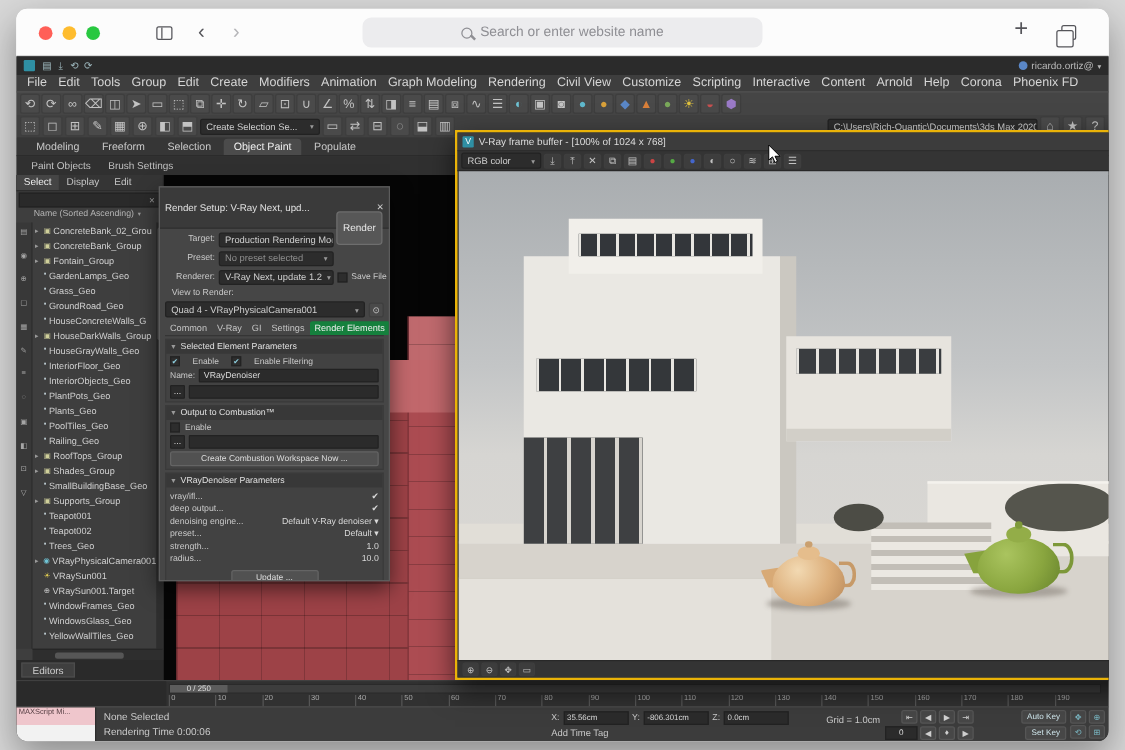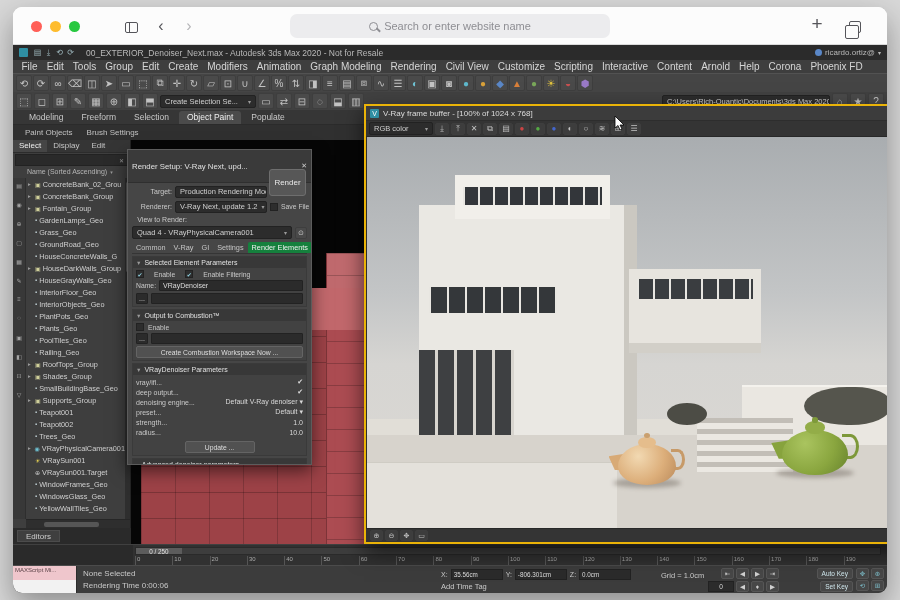--- a/index.html
+++ b/index.html
@@ -227,21 +227,20 @@
 
       <div class="mx-title">
         <span class="appicon"></span>
         <span style="display:flex">
 
         <span class="qat ci">▤</span>
             <span class="qat ci">⤓</span>
             <span class="qat ci">⟲</span>
             <span class="qat ci">⟳</span>
           </span>
-        <span class="t">00_EXTERIOR_Denoiser_Next.max - Autodesk 3ds Max 2020 - Not for Resale</span>
         <span class="mx-user">
             <i class="dotav"></i>
             <span>ricardo.ortiz@</span>
             <span style="font-size:6px">▾</span>
           </span>
       </div>
 
       <div class="mx-menu">
 
       <span class="menu-item">File</span>
@@ -552,20 +551,27 @@
           <span class="xx">✕</span>
         </div>
         <div class="render-btn">Render</div>
         <div class="dlg-row">
           <span class="dlg-lbl">Target:</span>
           <span class="dd fld">
               <span>Production Rendering Mode</span>
             </span>
         </div>
         <div class="dlg-row">
+          <span class="dlg-lbl">Preset:</span>
+          <span class="dd fld" style="color:#8e8e8e">
+              <span>No preset selected</span>
+              <span class="caret">▾</span>
+            </span>
+        </div>
+        <div class="dlg-row">
           <span class="dlg-lbl">Renderer:</span>
           <span class="dd fld">
               <span>V-Ray Next, update 1.2</span>
               <span class="caret">▾</span>
             </span>
           <span class="cb"></span>
           <span class="cbl">Save File</span>
         </div>
         <div class="dlg-row" style="height:9px">
           <span class="dlg-lbl" style="width:55px">View to Render:</span>

